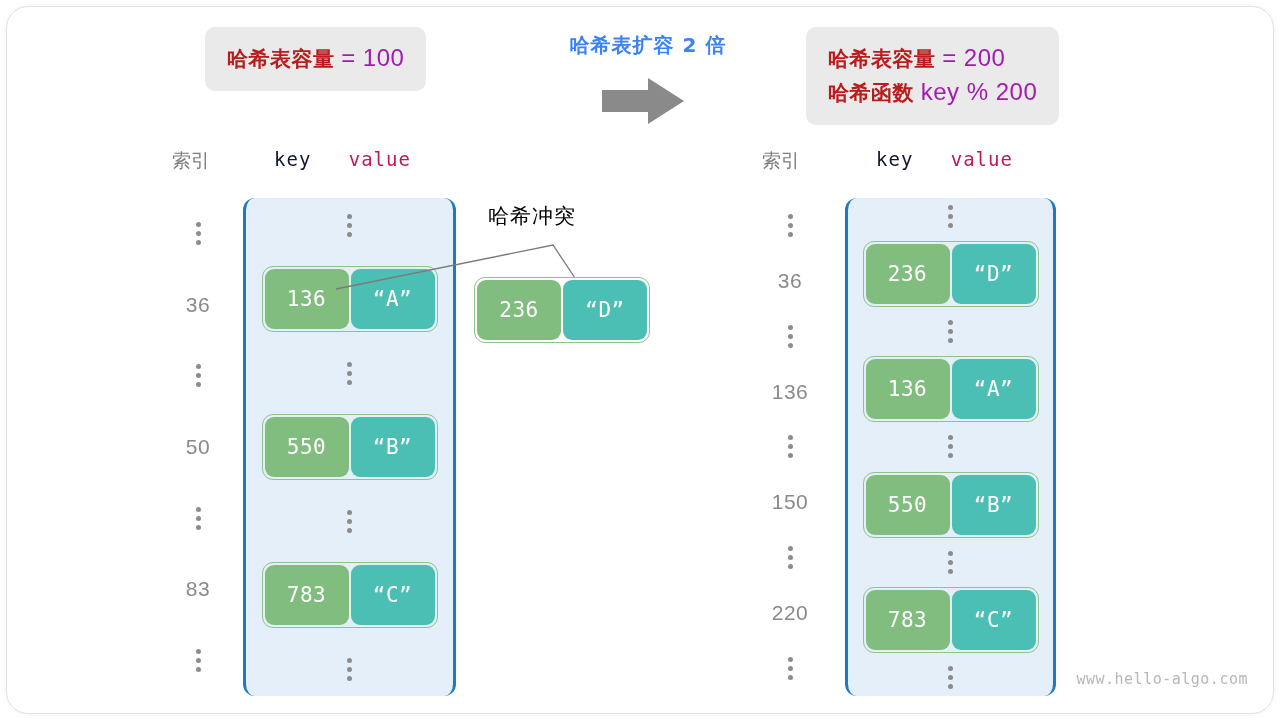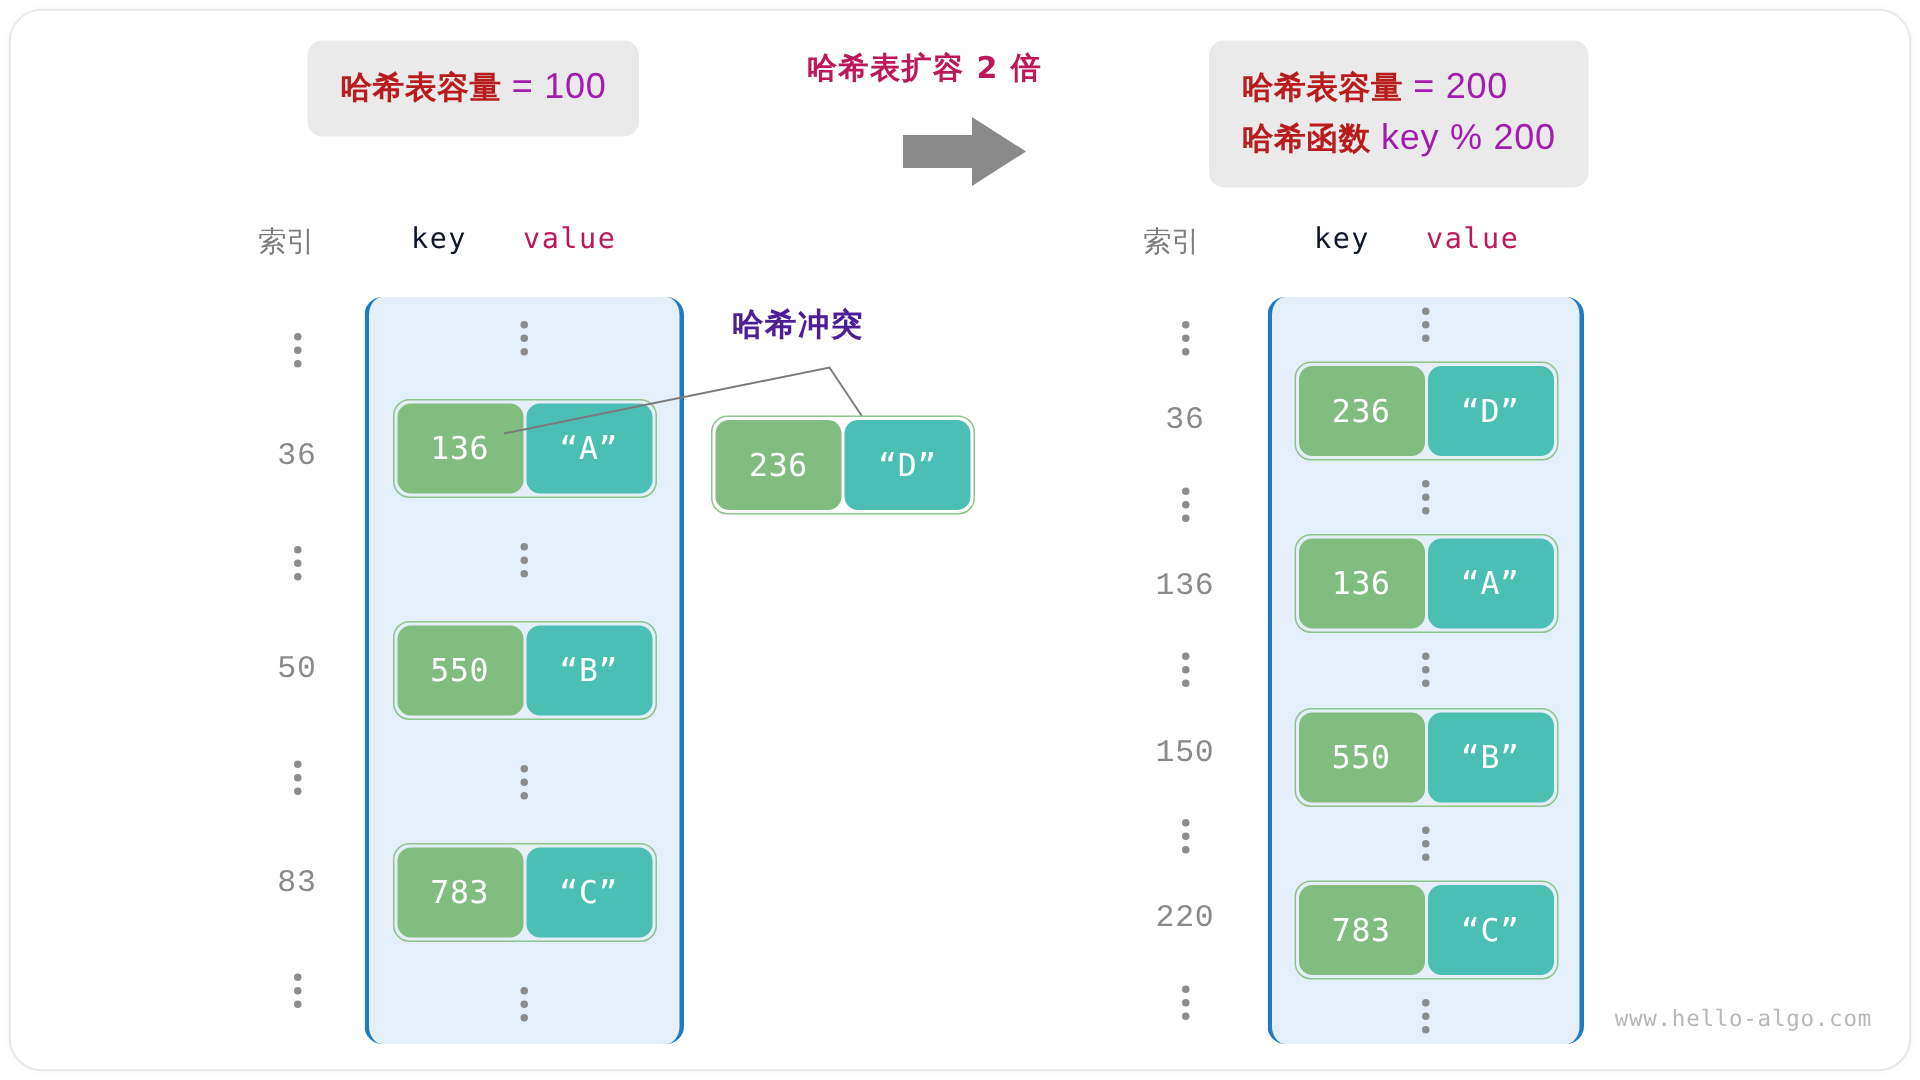--- a/index.html
+++ b/index.html
@@ -54,24 +54,24 @@
   }
 
   #spec-left  { left: 205px; top: 27px; }
   #spec-right { left: 806px; top: 27px; }
 
   
   #transform-label {
     position: absolute;
     left: 538px; top: 32px;
     width: 220px;
-    text-align: left;
+    text-align: center;
     font-size: 20px;
     font-weight: bold;
-    color: #be185d;
+    color: #3b82f6;
     letter-spacing: 1px;
     white-space: nowrap;
   }
   #transform-arrow {
     position: absolute;
     left: 600px; top: 76px;
     width: 86px; height: 50px;
   }
 
   
@@ -173,33 +173,33 @@
     align-items: center;
     width: 70px;
   }
   #idx-left  { left: 163px; top: 198px; height: 498px; }
   #idx-right { left: 755px; top: 198px; height: 498px; }
   .idx-cell {
     display: flex;
     align-items: center;
     justify-content: center;
     height: 46px;
-    font-family: Liberation Mono, monospace;
+    font-family: Liberation Sans, sans-serif;
     font-size: 21px;
     color: #8a8a8a;
     letter-spacing: 0.5px;
   }
 
   
   #collision-label {
     position: absolute;
     left: 488px; top: 202px;
     font-size: 21px;
-    font-weight: bold;
-    color: #4c1d95;
+    font-weight: normal;
+    color: #000000;
     letter-spacing: 1px;
     white-space: nowrap;
   }
   #collision-pair {
     position: absolute;
     left: 474px; top: 277px;
   }
   #collision-lines {
     position: absolute;
     left: 0; top: 0;

